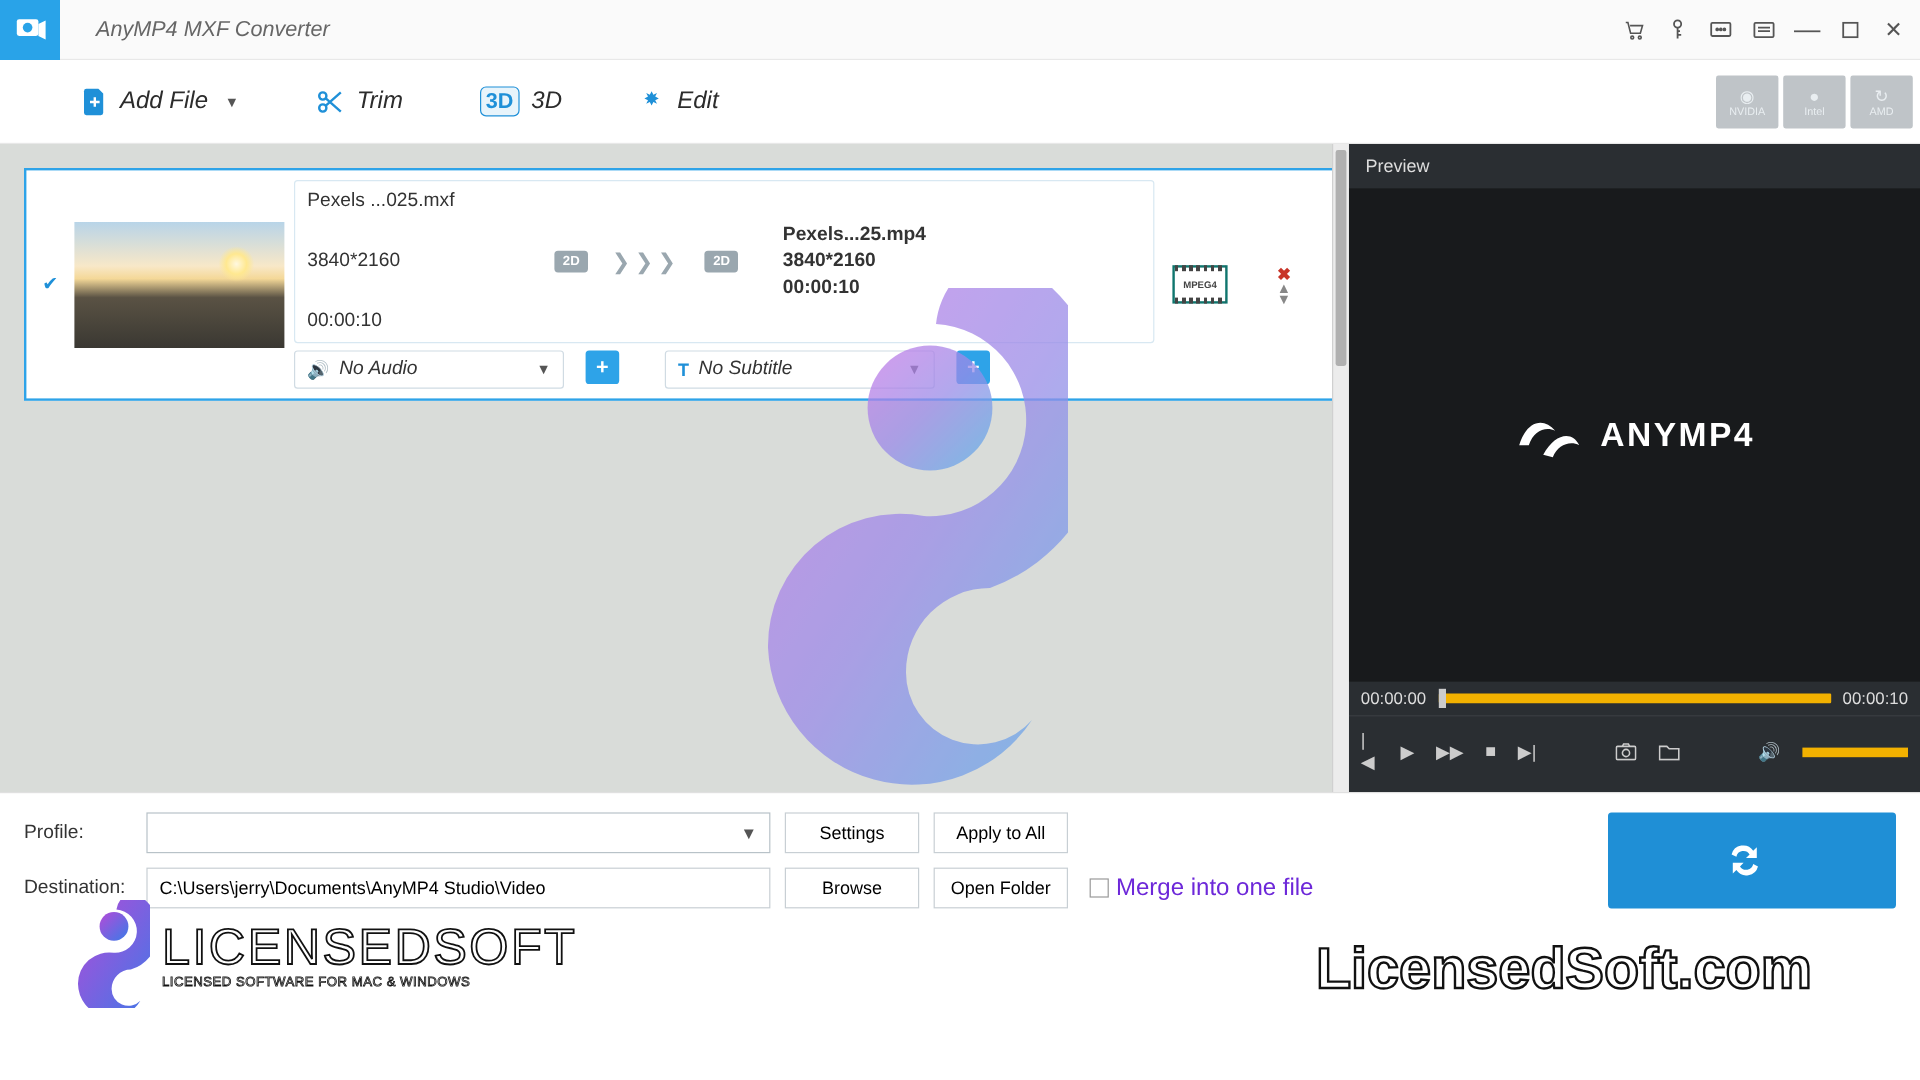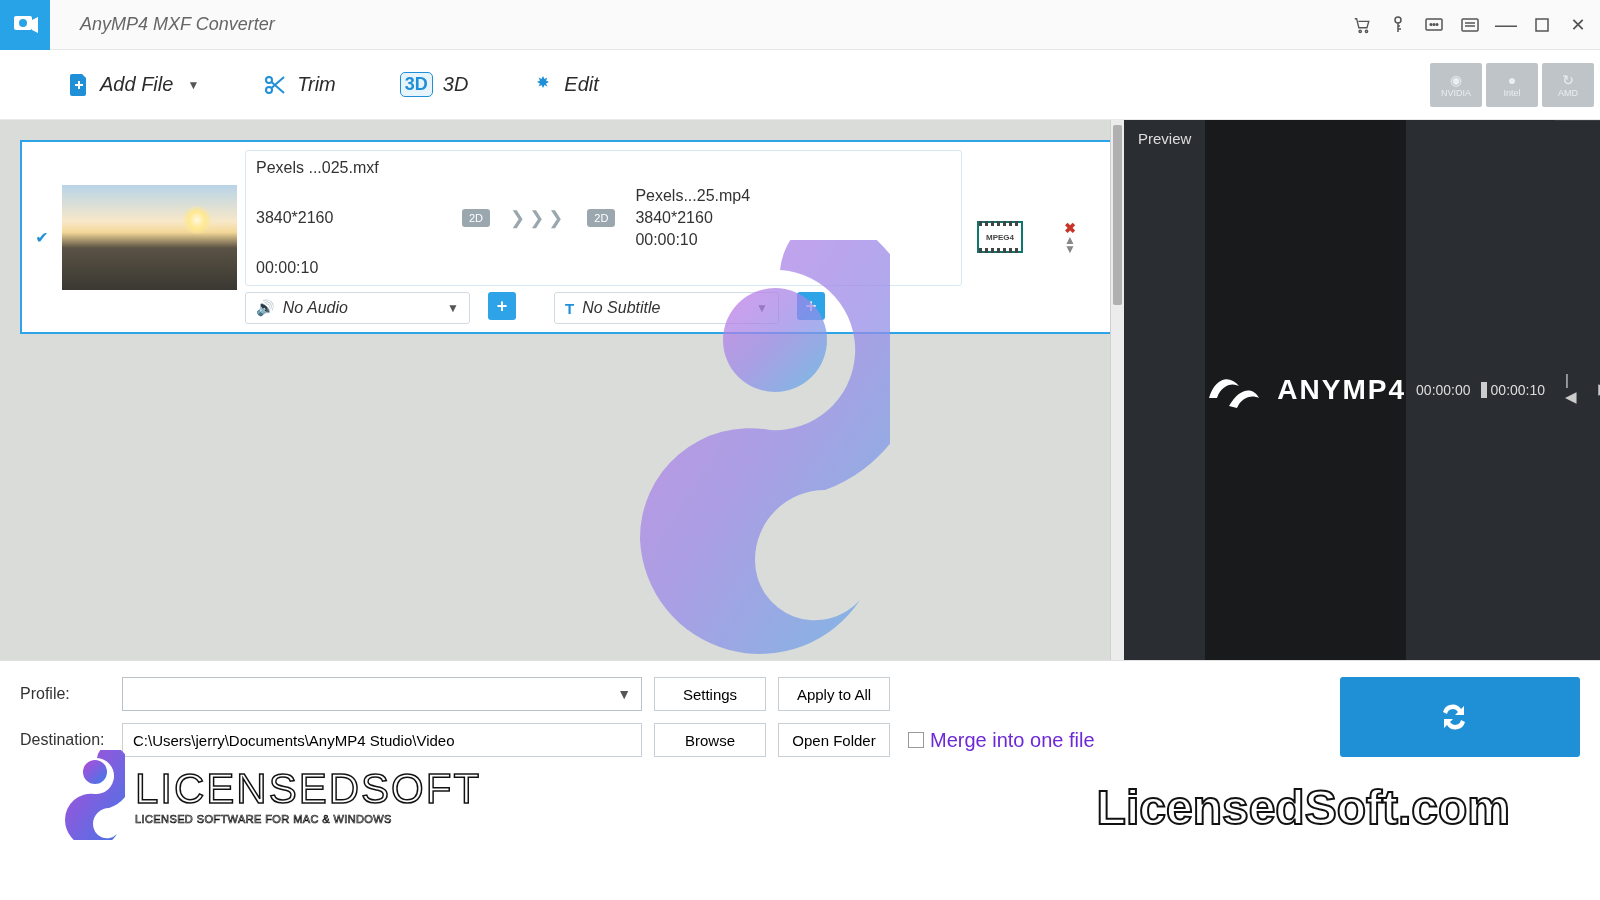--- a/index.html
+++ b/index.html
@@ -32,41 +32,41 @@
 
 .file-row { background: #fff; border: 2px solid #2ea3e8; display: flex; align-items: center; padding: 8px; gap: 8px; }
 .file-check { width: 24px; display: flex; justify-content: center; color: #1f90d8; font-size: 16px; }
 .thumb { width: 175px; height: 105px; background: linear-gradient(to bottom, #b8d4e8 0%, #f8e8c8 35%, #f4d898 45%, #5a5244 60%, #3a3832 100%); position: relative; }
 .thumb::after { content: ""; position: absolute; top: 20px; right: 25px; width: 30px; height: 30px; background: radial-gradient(circle, #fff8e0 0%, #ffe890 40%, transparent 70%); border-radius: 50%; }
 .file-info-box { flex: 1; }
 .file-meta-row { display: flex; align-items: center; border: 1px solid #d8e8f2; border-radius: 3px; padding: 8px 10px; margin-bottom: 6px; position: relative; }
 .meta-col { display: flex; flex-direction: column; gap: 4px; font-size: 16px; color: #333; }
 .meta-col.src { width: 190px; gap: 32px; }
 .meta-col.dst { width: 190px; }
-.badge-2d { background: #9aa7af; color: #fff; font-size: 11px; font-weight: normal; padding: 3px 7px; border-radius: 3px; margin: 0 16px; }
+.badge-2d { background: #9aa7af; color: #fff; font-size: 11px; font-weight: bold; padding: 3px 7px; border-radius: 3px; margin: 0 16px; }
 .arrows { color: #9aa7af; font-size: 18px; letter-spacing: 4px; margin: 0 4px; }
 .row-actions { width: 68px; display: flex; flex-direction: column; align-items: center; gap: 0; padding-right: 4px; }
 .close-x { color: #c83428; font-size: 14px; cursor: pointer; font-weight: bold; }
 .arrow-up-dn { color: #888; font-size: 12px; line-height: 9px; cursor: pointer; }
 .codec-icon { width: 46px; height: 32px; border: 2px solid #0f766e; display: flex; align-items: center; justify-content: center; font-size: 8px; font-weight: bold; color: #444; position: relative; }
 .codec-icon::before, .codec-icon::after { content: ""; position: absolute; left: 0; right: 0; height: 5px; background: repeating-linear-gradient(90deg,#444 0 3px, transparent 3px 6px); }
 .codec-icon::before { top: -2px; } .codec-icon::after { bottom: -2px; }
 
 .audio-sub-row { display: flex; gap: 18px; }
 .asub-dd { display: flex; align-items: center; border: 1px solid #d0dbe3; border-radius: 3px; padding: 6px 10px; width: 225px; gap: 8px; background: #fff; cursor: pointer; }
 .asub-dd .icon { color: #1f90d8; font-size: 15px; }
 .asub-dd .val { flex: 1; font-size: 16px; font-style: italic; color: #333; }
 .asub-dd .dd-caret { color: #555; font-size: 12px; }
 .plus-btn { width: 28px; height: 28px; background: #2ea3e8; color: #fff; display: inline-flex; align-items: center; justify-content: center; border-radius: 3px; font-size: 18px; font-weight: bold; cursor: pointer; }
 
 
 .wm-s { position: absolute; left: 550px; top: 120px; width: 340px; height: 430px; pointer-events: none; opacity: 0.75; z-index: 5; }
 
 
-.preview { width: 476px; background: #2a2e32; display: flex; flex-direction: row; }
+.preview { width: 476px; background: #2a2e32; display: flex; flex-direction: column; }
 .preview-title { color: #ddd; font-size: 15px; padding: 10px 14px; }
 .preview-screen { flex: 1; background: #181a1c; display: flex; align-items: center; justify-content: center; gap: 16px; color: #fff; }
 .preview-logo-text { font-size: 28px; font-weight: bold; letter-spacing: 2px; }
 .preview-timeline { display: flex; align-items: center; padding: 6px 10px; gap: 10px; color: #ddd; font-size: 14px; }
 .tl-track { flex: 1; height: 8px; background: #f2b100; position: relative; border-radius: 1px; }
 .tl-thumb { position: absolute; left: 0; top: -4px; width: 6px; height: 16px; background: #ccc; }
 .preview-controls { display: flex; align-items: center; padding: 12px 10px 16px; gap: 18px; color: #ccc; border-top: 1px solid #3a3e42; }
 .pc-btn { cursor: pointer; font-size: 15px; }
 .pc-group-spacer { width: 30px; }
 .vol-track { width: 90px; height: 8px; background: #f2b100; }
@@ -201,21 +201,21 @@
       <div class="file-info-box">
         <div class="file-meta-row">
           <div class="meta-col src">
             <span>Pexels ...025.mxf</span>
             <span>3840*2160</span>
             <span>00:00:10</span>
           </div>
           <span class="badge-2d">2D</span>
           <span class="arrows">❯❯❯</span>
           <span class="badge-2d">2D</span>
-          <div class="meta-col dst" style="margin-left:4px;">
+          <div class="meta-col dst" style="margin-left:21px;font-weight:bold;">
             <span>Pexels...25.mp4</span>
             <span>3840*2160</span>
             <span>00:00:10</span>
           </div>
         </div>
         <div class="audio-sub-row">
           <div class="asub-dd">
             <span class="icon">🔊</span>
             <span class="val">No Audio</span>
             <span class="dd-caret">▼</span>

